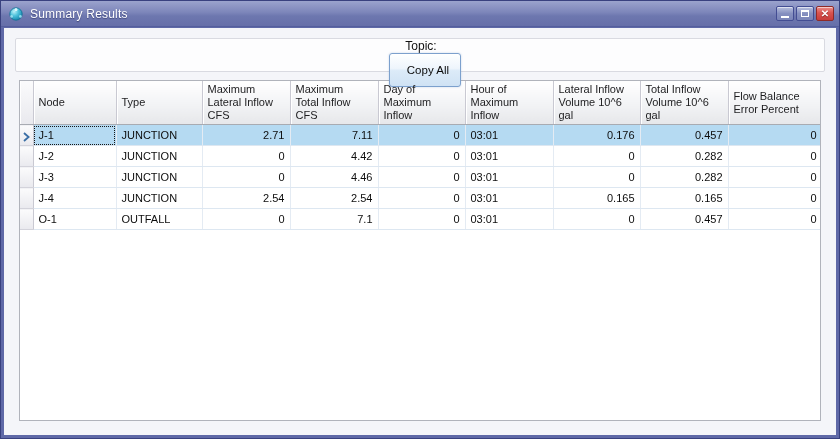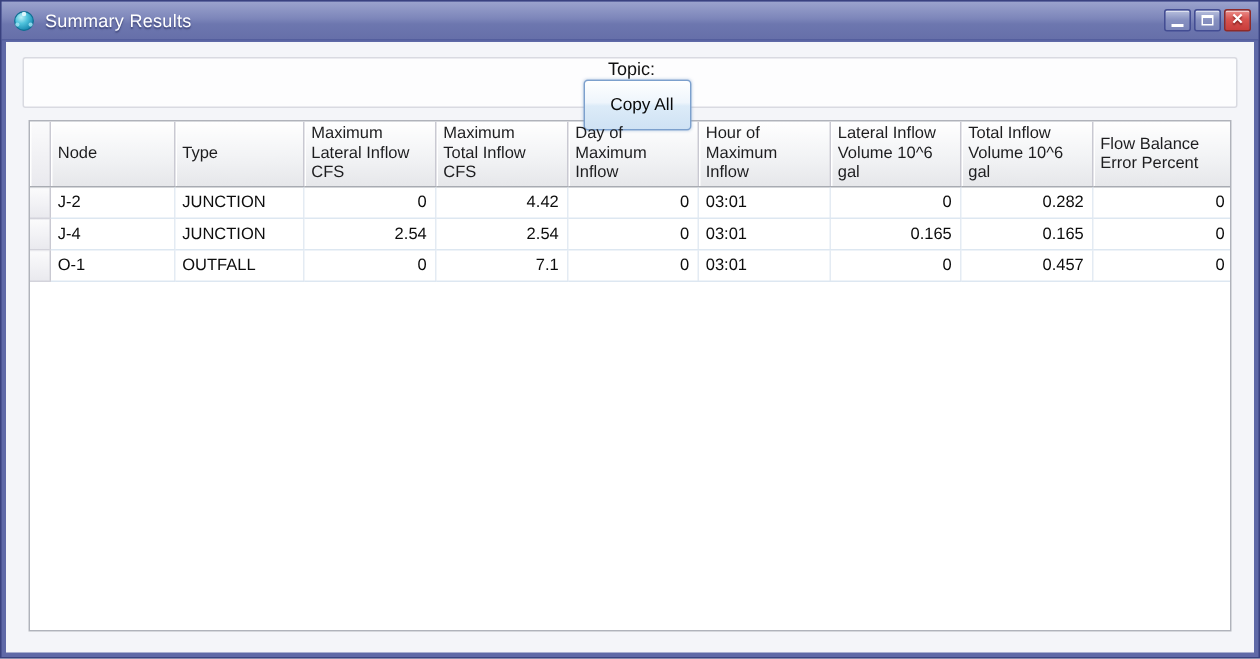--- a/index.html
+++ b/index.html
@@ -215,26 +215,52 @@
 Volume 10^6
 gal</th>
               <th>Total Inflow
 Volume 10^6
 gal</th>
               <th>Flow Balance
 Error Percent</th>
             </tr>
           </thead>
         <tbody id="grid-body">
+            <tr class="selected">
+              <td class="indicator"><svg class="row-arrow" width="7" height="10" viewBox="0 0 7 10">
+                  <path d="M1 1 L5.6 5 L1 9" fill="none" stroke="#3a6ea5" stroke-width="1.8"></path>
+                </svg></td>
+              <td class="focused">J-1</td>
+              <td>JUNCTION</td>
+              <td class="num">2.71</td>
+              <td class="num">7.11</td>
+              <td class="num">0</td>
+              <td>03:01</td>
+              <td class="num">0.176</td>
+              <td class="num">0.457</td>
+              <td class="num">0</td>
+            </tr>
             <tr>
               <td class="indicator"></td>
               <td>J-2</td>
               <td>JUNCTION</td>
               <td class="num">0</td>
               <td class="num">4.42</td>
+              <td class="num">0</td>
+              <td>03:01</td>
+              <td class="num">0</td>
+              <td class="num">0.282</td>
+              <td class="num">0</td>
+            </tr>
+            <tr>
+              <td class="indicator"></td>
+              <td>J-3</td>
+              <td>JUNCTION</td>
+              <td class="num">0</td>
+              <td class="num">4.46</td>
               <td class="num">0</td>
               <td>03:01</td>
               <td class="num">0</td>
               <td class="num">0.282</td>
               <td class="num">0</td>
             </tr>
             <tr>
               <td class="indicator"></td>
               <td>J-4</td>
               <td>JUNCTION</td>

